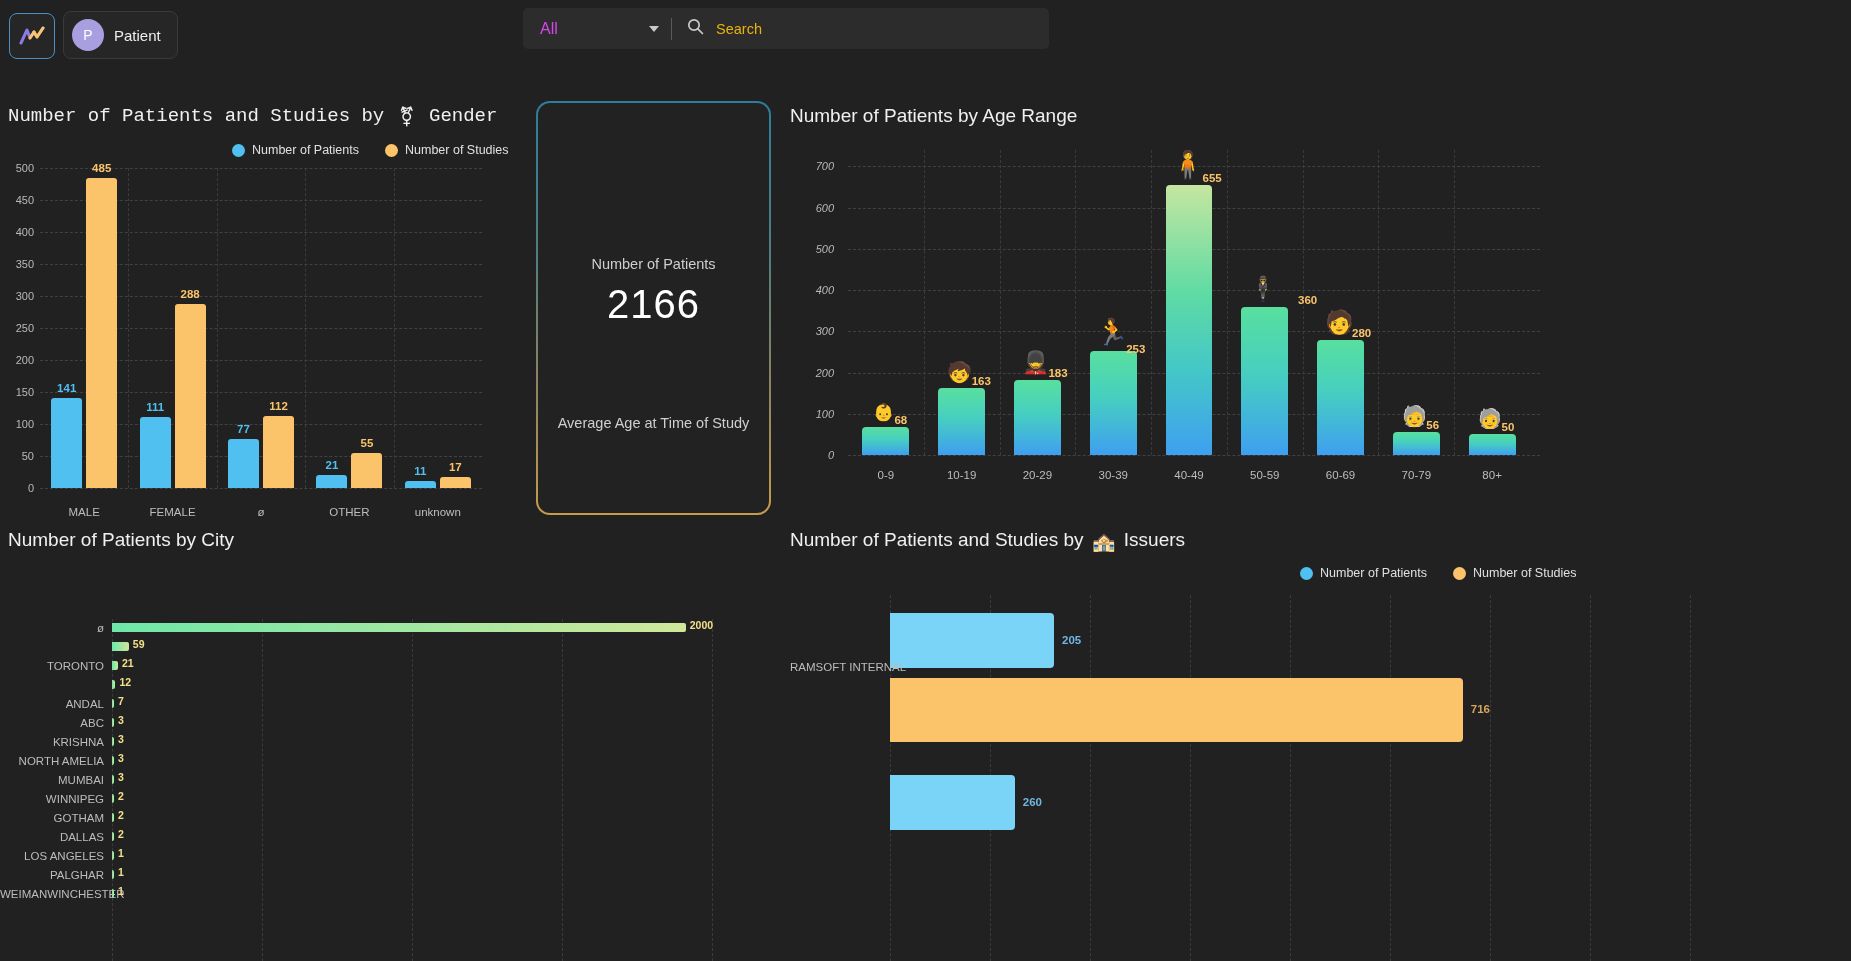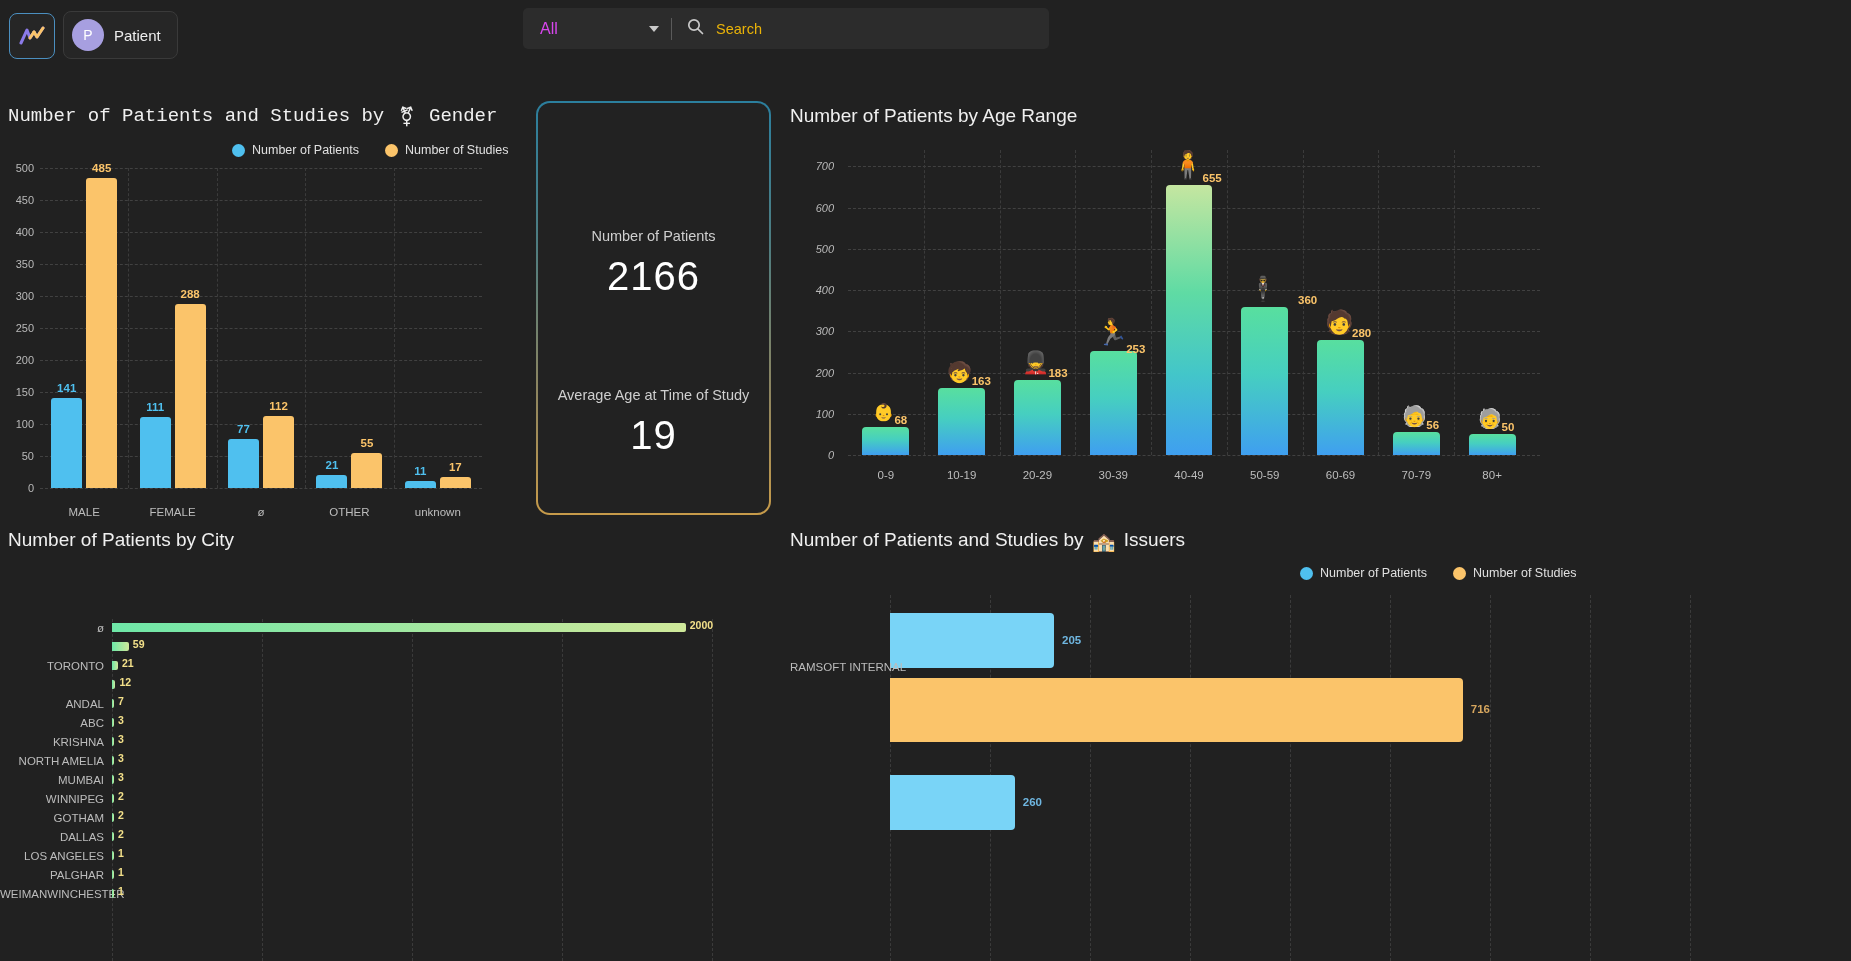--- a/index.html
+++ b/index.html
@@ -234,21 +234,20 @@
 </div>
 
 <div id="kpi-card">
   <div class="kpi-inner">
     <div class="kpi-block1">
       <div class="kpi-lab">Number of Patients</div>
       <div class="kpi-val">2166</div>
     </div>
     <div class="kpi-block2">
       <div class="kpi-lab">Average Age at Time of Study</div>
-      <div class="kpi-val">19</div>
     </div>
   </div>
 </div>
 
 <div class="ptitle" style="left:790px; top:105px;">Number of Patients by Age Range</div>
 <div id="age-chart">
   <div id="a-grid">
       <div class="aline" style="top: 305px;"></div>
       <div class="ay-label" style="top: 305px; left: 10px;">0</div>
       <div class="aline" style="top: 263.784px;"></div>

